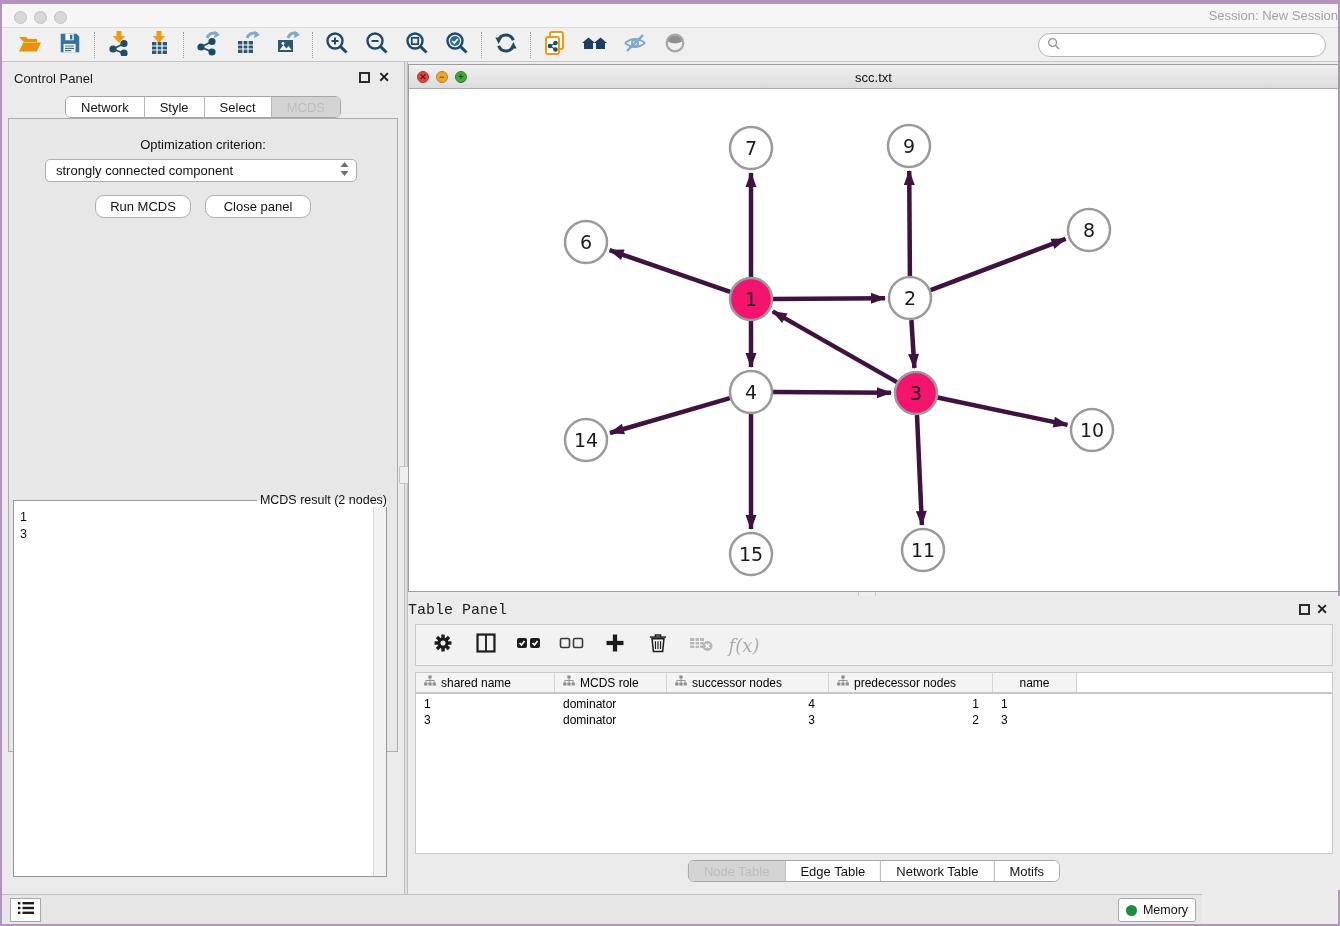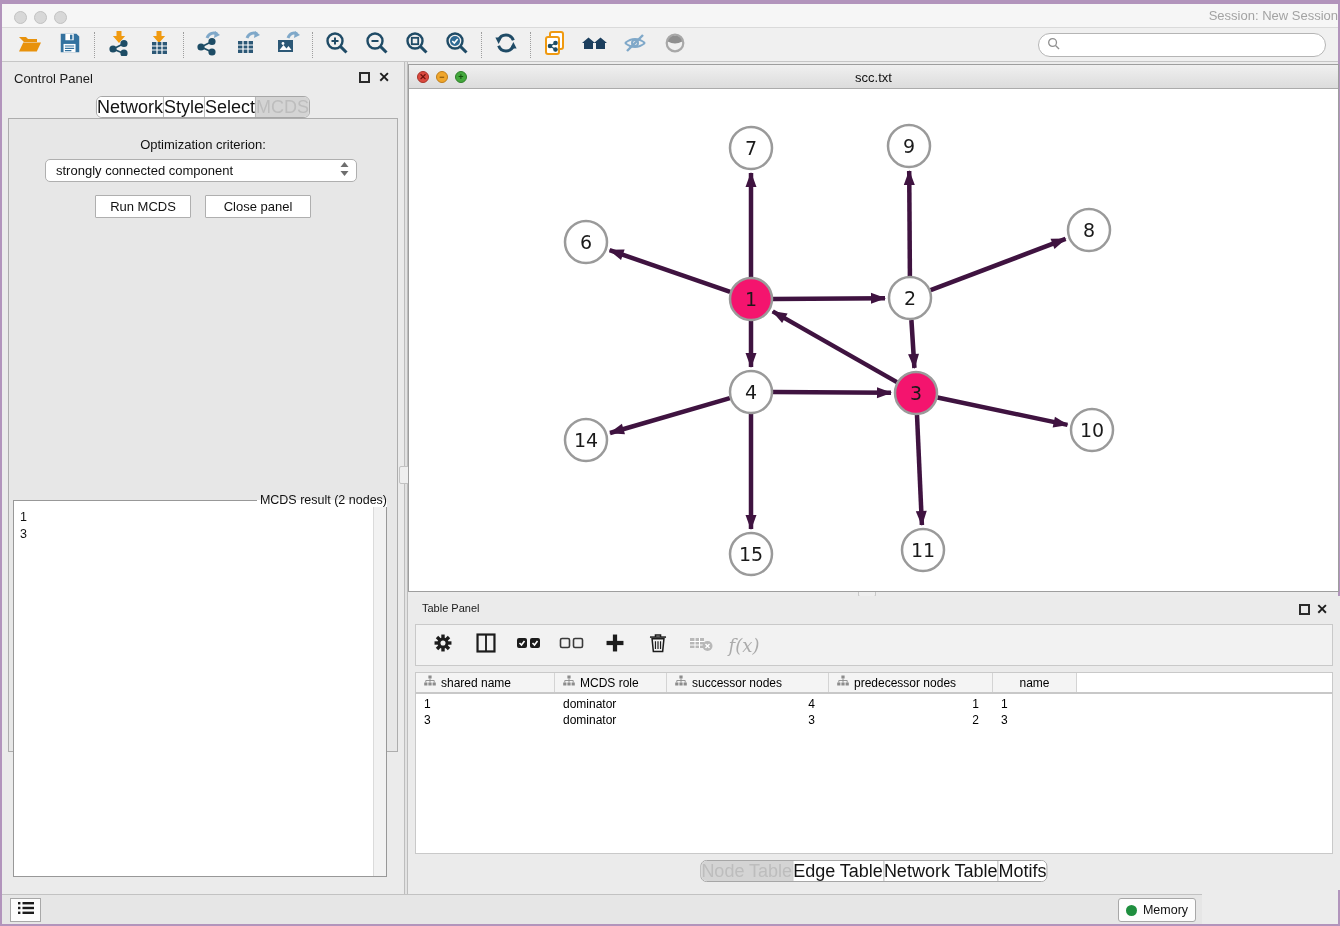--- a/index.html
+++ b/index.html
@@ -27,28 +27,28 @@
   .search-wrap input{border:none;outline:none;flex:1;font-size:12px;background:transparent;margin-left:5px;font-family:"Liberation Sans",sans-serif;}
 
   
   .control-panel{left:2px;top:62px;width:402px;height:832px;background:#EBEBEB;}
   .cp-header-title{position:absolute;left:12px;top:9px;font-size:13px;color:#1B1B1B;}
   .panel-float{position:absolute;width:11px;height:11px;border:2px solid #2B2B2B;top:10px;}
   .panel-close{position:absolute;top:7px;font-size:14px;font-weight:bold;color:#1B1B1B;}
   .cp-float{right:34px;} .cp-close{right:14px;}
   .tab-group{position:absolute;display:flex;border:1px solid #A6A6A6;border-radius:6px;overflow:hidden;background:#fff;height:22px;}
   .cp-tabs{left:50%;transform:translateX(-50%);top:34px;}
-  .tab{padding:0 0;font-size:18px;color:#141414;display:flex;align-items:center;border-left:1px solid #B8B8B8;background:#fff;white-space:nowrap;}
+  .tab{padding:0 15px;font-size:13px;color:#141414;display:flex;align-items:center;border-left:1px solid #B8B8B8;background:#fff;white-space:nowrap;}
   .tab:first-child{border-left:none;}
   .tab.selected{background:#D4D4D4;color:#BDBDBD;}
   .cp-content{position:absolute;left:6px;top:56px;width:390px;height:634px;background:#E7E7E7;border:1px solid #ADADAD;}
   .opt-label{position:absolute;top:18px;left:0;right:0;text-align:center;font-size:13px;color:#111;}
   .dropdown{position:absolute;left:36px;top:40px;width:312px;height:23px;background:#fff;border:1px solid #AFAFAF;border-radius:5px;display:flex;align-items:center;padding:0 6px 0 10px;font-size:13px;color:#111;}
   .dropdown .dd-val{flex:1;}
-  .btn{position:absolute;height:23px;background:#fff;border:1px solid #AFAFAF;border-radius:1px;font-size:13px;color:#111;display:flex;align-items:center;justify-content:center;}
+  .btn{position:absolute;height:23px;background:#fff;border:1px solid #AFAFAF;border-radius:9px;font-size:13px;color:#111;display:flex;align-items:center;justify-content:center;}
   .run-btn{left:86px;top:76px;width:96px;}
   .closep-btn{left:196px;top:76px;width:106px;}
   fieldset.result{position:absolute;left:4px;top:374px;width:374px;height:384px;border:1px solid #989898;background:#fff;}
   fieldset.result legend{font-size:12.5px;color:#111;margin-left:4px;padding:0 3px;background:transparent;text-align:right;}
   .result-lines{position:absolute;left:6px;top:2px;font-size:12.5px;line-height:17px;color:#111;white-space:pre-line;}
   .result-scroll{position:absolute;right:0;top:0;bottom:0;width:13px;background:#F2F2F2;border-left:1px solid #DBDBDB;}
 
   
   .vsplit{left:404px;top:62px;width:4px;height:832px;background:#E2E2E2;border-left:1px solid #BDBDBD;border-right:1px solid #BDBDBD;}
   .vsplit-handle{left:399px;top:466px;width:11px;height:18px;background:#EFEFEF;border:1px solid #C2C2C2;border-radius:2px;}
@@ -59,21 +59,21 @@
   .netwin-titlebar{position:absolute;left:0;top:0;right:0;height:24px;background:linear-gradient(#F0F0F0,#DCDCDC);border-bottom:1px solid #ABABAB;}
   .netwin-title{position:absolute;left:0;right:0;top:5px;text-align:center;font-size:13px;color:#111;}
   .mac-btn{position:absolute;top:6px;width:12px;height:12px;border-radius:50%;font-size:9px;font-weight:bold;line-height:11px;text-align:center;}
   .mac-close{left:8px;background:#DB4A3F;border:1px solid #A83228;color:#6E120C;}
   .mac-min{left:27px;background:#F0A62B;border:1px solid #BF7E1A;color:#7A4E08;}
   .mac-zoom{left:46px;background:#43A83C;border:1px solid #2E7F2A;color:#14500F;}
   .canvas{position:absolute;left:0;top:25px;width:929px;height:501px;background:#fff;}
 
   
   .table-panel{left:408px;top:596px;width:932px;height:294px;background:#EBEBEB;}
-  .tp-title{position:absolute;left:14px;top:6px;font-size:11px;color:#1B1B1B;}
+  .tp-title{position:absolute;left:0;top:6px;font-size:15px;color:#1B1B1B;font-family:Liberation Mono, monospace;}
   .tp-float{right:30px;top:8px;} .tp-close{right:12px;top:5px;}
   .tp-toolbar{position:absolute;left:7px;top:28px;width:918px;height:42px;background:#F2F2F2;border:1px solid #C9C9C9;display:flex;align-items:center;padding-left:12px;gap:13px;}
   .tp-icon{width:30px;height:30px;display:flex;align-items:center;justify-content:center;}
   .fx{font-family:"DejaVu Serif",serif;font-style:italic;font-size:18px;color:#ABABAB;text-align:right;}
   .tablebox{position:absolute;left:7px;top:76px;width:918px;height:182px;background:#fff;border:1px solid #C9C9C9;}
   .thead{position:absolute;left:0;top:0;right:0;height:21px;display:flex;background:#F4F4F4;border-bottom:2px solid #C8C8C8;}
   .th{display:flex;align-items:center;padding-left:8px;gap:5px;font-size:12px;color:#000;border-right:1px solid #D4D4D4;overflow:hidden;}
   .th.center{justify-content:center;padding-left:0;}
   .tbody{position:absolute;left:0;top:23px;right:0;}
   .tr{display:flex;height:16px;align-items:center;}

